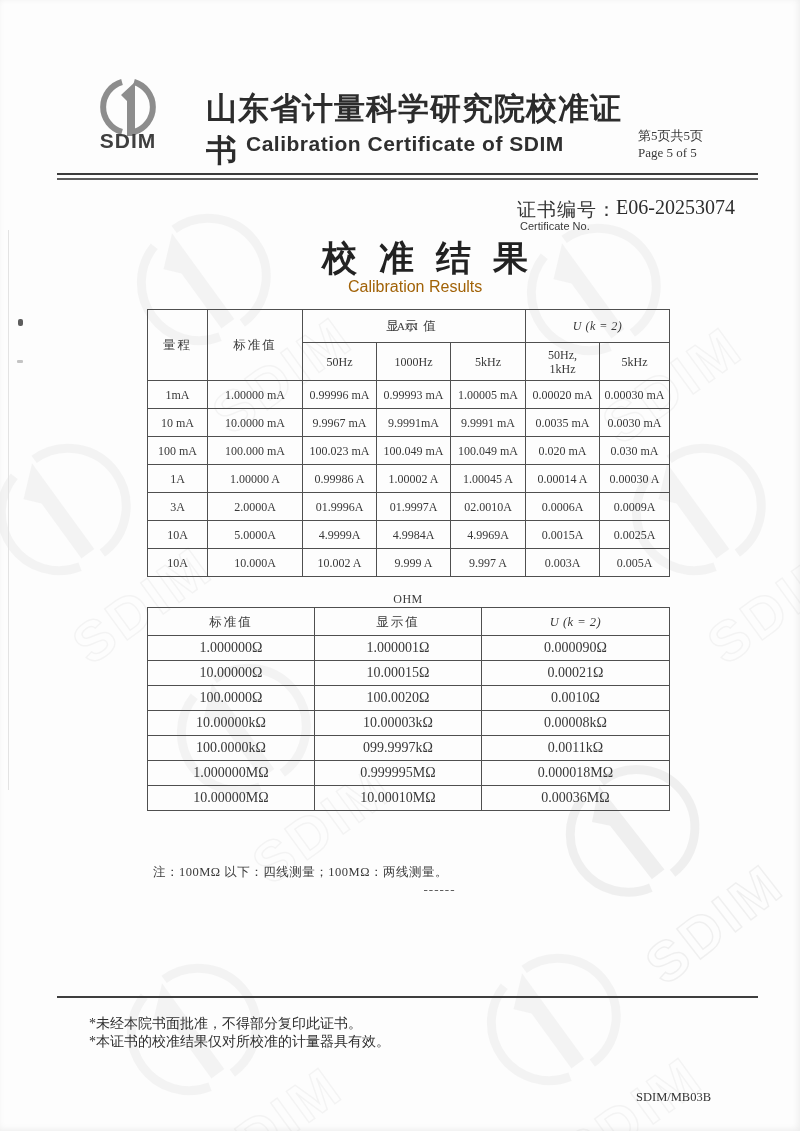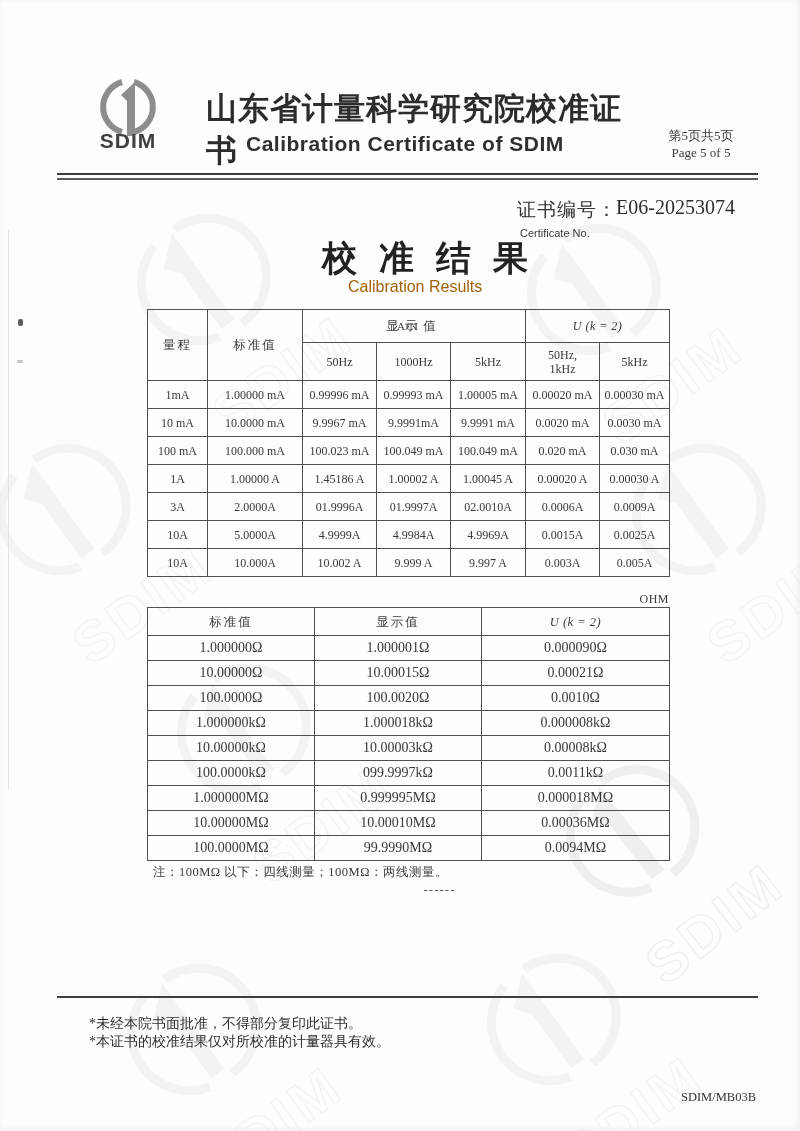--- a/index.html
+++ b/index.html
@@ -17,39 +17,39 @@
   
   .logo-svg { position:absolute; left:96px; top:78px; }
   .logo-text { position:absolute; left:86px; top:129px; width:84px; text-align:center;
     font-family:"Liberation Sans", sans-serif; font-weight:bold; font-size:21px;
     letter-spacing:1px; color:#3f3f3f; }
   .title-cn { position:absolute; left:206px; top:88px; width:440px;
     font-size:31px; font-weight:bold; letter-spacing:1px; color:#2c2c2c; }
   .title-en { position:absolute; left:246px; top:132px; width:360px;
     font-family:"Liberation Sans", sans-serif; font-weight:bold; font-size:21px;
     letter-spacing:0.5px; color:#2f2f2f; }
-  .page-info { position:absolute; left:638px; top:127px; width:126px; text-align:center;
+  .page-info { position:absolute; left:638px; top:127px; width:126px; 
     font-size:13px; line-height:17px; color:#3a3a3a; }
   .double-rule { position:absolute; left:57px; top:173px; width:701px; height:3px;
     border-top:2px solid #3c3c3c; border-bottom:2px solid #5c5c5c; }
 
   
   .cert-label-cn { position:absolute; left:517px; top:197px; font-size:19px; letter-spacing:1px; color:#333; }
   .cert-number   { position:absolute; left:616px; top:196px; font-size:20px; color:#2d2d2d; }
   .cert-label-en { position:absolute; left:520px; top:220px; font-size:11px;
-    font-family:"Liberation Sans", sans-serif; color:#3a3a3a;margin-top:7px; }
+    font-family:"Liberation Sans", sans-serif; color:#3a3a3a; }
 
   
   .results-cn { position:absolute; left:322px; top:235px; font-size:35px; font-weight:bold;
     letter-spacing:22px; color:#222; font-family:"Liberation Sans", sans-serif; white-space:nowrap; }
   .results-en { position:absolute; left:348px; top:278px; font-size:16px;
     font-family:"Liberation Sans", sans-serif; color:#a16207; }
   .aci-caption { position:absolute; left:147px; top:292px; width:522px; text-align:center;
     font-size:11px; letter-spacing:1px; color:#3a3a3a;margin-top:28px; }
-  .ohm-caption { position:absolute; left:147px; top:592px; width:522px; text-align:right;
+  .ohm-caption { position:absolute; left:147px; top:592px; width:522px; text-align:center;
     font-size:12px; letter-spacing:0.5px; color:#3a3a3a; }
 
   
   table.tbl { position:absolute; left:147px; border-collapse:collapse; table-layout:fixed;
     width:522px; }
   table.aci { top:309px; }
   table.ohm { top:607px; }
   .tbl th, .tbl td { border:1px solid #4f4f4f; text-align:center; vertical-align:middle;
     font-weight:normal; font-size:12px; color:#383838; padding:0;
     font-family:"Liberation Serif", serif; white-space:pre-line; line-height:14px; }
@@ -65,21 +65,21 @@
   
   .note   { position:absolute; left:153px; top:864px; font-size:12.5px; color:#3a3a3a; letter-spacing:0.5px; }
   .dashes { position:absolute; left:147px; top:882px; width:585px; text-align:center;
     font-size:13px; letter-spacing:1px; color:#555; }
 
   
   .footer-rule { position:absolute; left:57px; top:996px; width:701px; height:2px; background:#3e3e3e; }
   .fnote { position:absolute; left:89px; font-size:14px; color:#2e2e2e; }
   .f1 { top:1015px; }
   .f2 { top:1033px; }
-  .form-no { position:absolute; left:636px; top:1090px; width:120px; text-align:right;
+  .form-no { position:absolute; left:636px; top:1090px; width:120px; 
     font-size:12.5px; color:#333; }
 
   
   .speck1 { position:absolute; left:18px; top:319px; width:5px; height:7px; background:#5d5d5d; border-radius:2px; }
   .speck2 { position:absolute; left:17px; top:360px; width:6px; height:3px; background:#c4c4c4; border-radius:1px; }
   .edge-line { position:absolute; left:8px; top:230px; width:1px; height:560px; background:#e3e3e3; }
 </style>
 </head>
 <body>
 
@@ -183,39 +183,39 @@
           <td>1.00005 mA</td>
           <td>0.00020 mA</td>
           <td>0.00030 mA</td>
         </tr>
         <tr>
           <td>10 mA</td>
           <td>10.0000 mA</td>
           <td>9.9967 mA</td>
           <td>9.9991mA</td>
           <td>9.9991 mA</td>
-          <td>0.0020 mA</td>
+          <td>0.0035 mA</td>
           <td>0.0030 mA</td>
         </tr>
         <tr>
           <td>100 mA</td>
           <td>100.000 mA</td>
           <td>100.023 mA</td>
           <td>100.049 mA</td>
           <td>100.049 mA</td>
           <td>0.020 mA</td>
           <td>0.030 mA</td>
         </tr>
         <tr>
           <td>1A</td>
           <td>1.00000 A</td>
-          <td>1.45186 A</td>
+          <td>0.99986 A</td>
           <td>1.00002 A</td>
           <td>1.00045 A</td>
-          <td>0.00020 A</td>
+          <td>0.00014 A</td>
           <td>0.00030 A</td>
         </tr>
         <tr>
           <td>3A</td>
           <td>2.0000A</td>
           <td>01.9996A</td>
           <td>01.9997A</td>
           <td>02.0010A</td>
           <td>0.0006A</td>
           <td>0.0009A</td>
@@ -265,48 +265,38 @@
           <td>10.00000Ω</td>
           <td>10.00015Ω</td>
           <td>0.00021Ω</td>
         </tr>
         <tr>
           <td>100.0000Ω</td>
           <td>100.0020Ω</td>
           <td>0.0010Ω</td>
         </tr>
         <tr>
-          <td>1.000000kΩ</td>
-          <td>1.000018kΩ</td>
-          <td>0.000008kΩ</td>
-        </tr>
-        <tr>
           <td>10.00000kΩ</td>
           <td>10.00003kΩ</td>
           <td>0.00008kΩ</td>
         </tr>
         <tr>
           <td>100.0000kΩ</td>
           <td>099.9997kΩ</td>
           <td>0.0011kΩ</td>
         </tr>
         <tr>
           <td>1.000000MΩ</td>
           <td>0.999995MΩ</td>
           <td>0.000018MΩ</td>
         </tr>
         <tr>
           <td>10.00000MΩ</td>
           <td>10.00010MΩ</td>
           <td>0.00036MΩ</td>
-        </tr>
-        <tr>
-          <td>100.0000MΩ</td>
-          <td>99.9990MΩ</td>
-          <td>0.0094MΩ</td>
         </tr>
       </tbody>
   </table>
 
   <div class="note">注：100MΩ 以下：四线测量；100MΩ：两线测量。</div>
   <div class="dashes">------</div>
 
   <div class="footer-rule"></div>
   <div class="fnote f1">*未经本院书面批准，不得部分复印此证书。</div>
   <div class="fnote f2">*本证书的校准结果仅对所校准的计量器具有效。</div>

